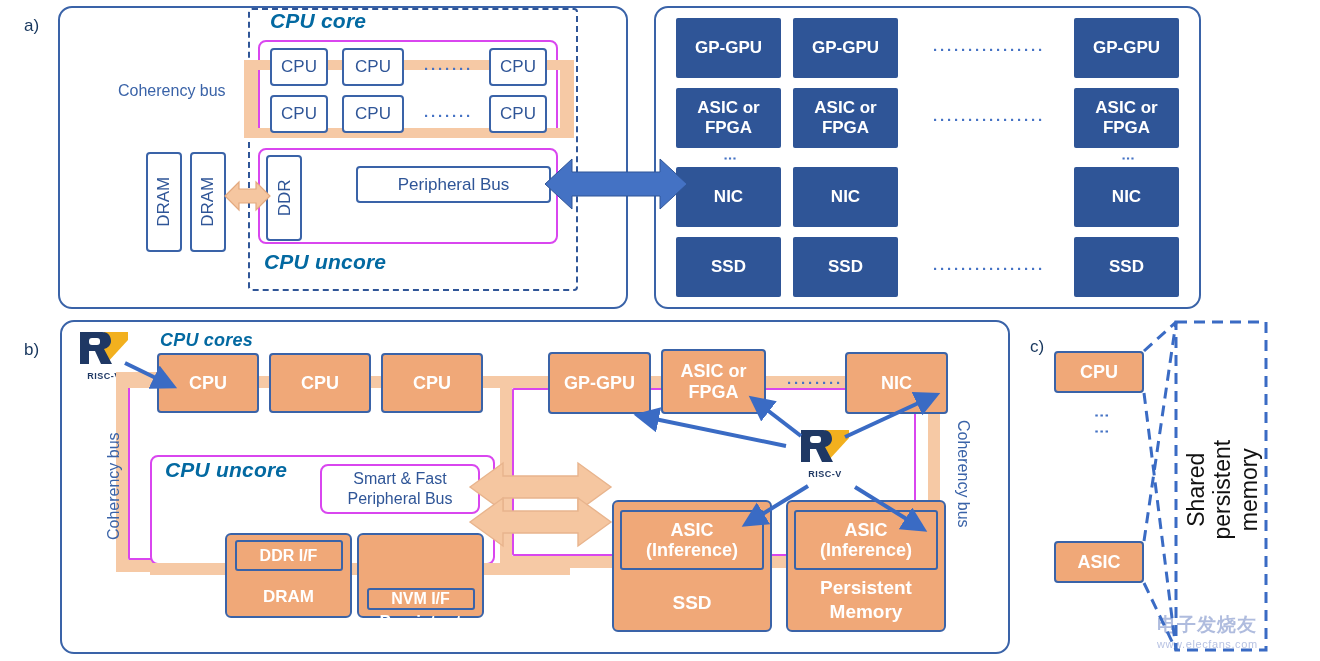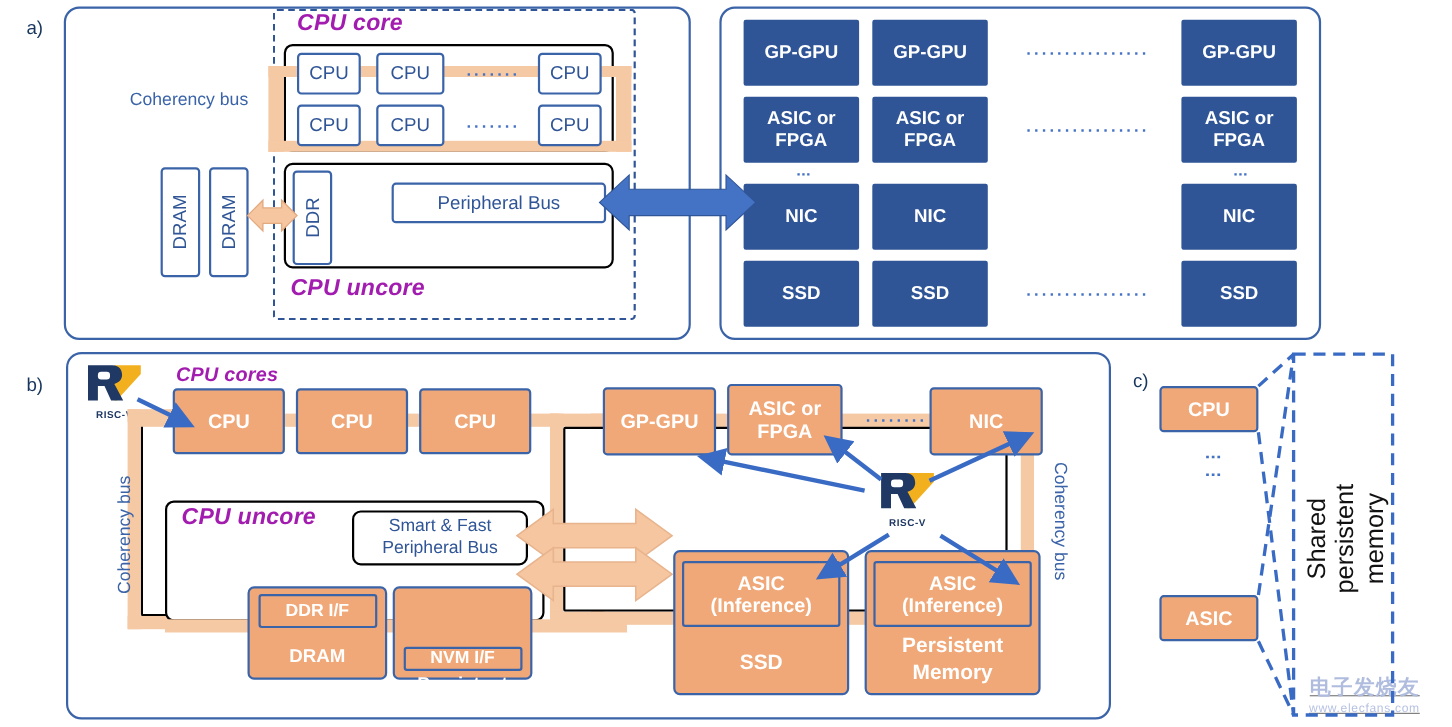--- a/index.html
+++ b/index.html
@@ -12,29 +12,29 @@
   .abs{position:absolute;box-sizing:border-box;}
 
   
   .panel{
     border:2px solid #3A63A8;border-radius:14px;background:#fff;
   }
   .dashframe{
     border:2.5px dashed #2F5597;border-radius:4px;background:transparent;
   }
   .thinbox{
-    border:2px solid #000000;border-radius:8px;background:#fff;
+    border:2px solid #d946ef;border-radius:8px;background:#fff;
   }
 
   
   .plabel{
     font-size:17px;color:#17365D;font-weight:400;
   }
   .ital-title{
-    font-style:italic;font-weight:bold;color:#a21caf;font-size:21px;
+    font-style:italic;font-weight:bold;color:#0369a1;font-size:21px;
     letter-spacing:.2px;
   }
   .bus-label{
     font-size:16px;color:#3A63A8;white-space:nowrap;
   }
   .vert-up{transform:rotate(-90deg);transform-origin:left top;}
   .vert-down{transform:rotate(90deg);transform-origin:left top;}
 
   
   .bluechip{
@@ -268,21 +268,21 @@
   <div class="abs peach" style="left:1054px;top:351px;width:90px;height:42px;">CPU</div>
   <div class="abs peach" style="left:1054px;top:541px;width:90px;height:42px;">ASIC</div>
 
   <div class="abs vdots" style="left:1095px;top:408px;font-size:15px;height:120px;">⋮⋮</div>
 
   <div class="abs" style="left:1190px;top:340px;width:66px;height:300px;display:flex;align-items:center;justify-content:center;">
     <span style="transform:rotate(-90deg);white-space:normal;display:block;width:290px;text-align:center;
                  font-size:23px;color:#111111;font-family:'Liberation Sans',sans-serif;line-height:1.15;">Shared persistent memory</span>
   </div>
 
-  <div class="wm" style="left:1190px;top:612px;text-align:right;text-decoration:underline;">
+  <div class="wm" style="left:1157px;top:612px;text-align:left;">
     <div class="cn">电子发烧友</div>
     <div class="url">www.elecfans.com</div>
   </div>
 
   <svg class="ov">
     <defs>
       <marker id="bluehead" markerWidth="7" markerHeight="7" refX="2.2" refY="3.2" orient="auto" markerUnits="strokeWidth">
         <path d="M0,0 L6.4,3.2 L0,6.4 Z" fill="#3A6BC4"></path>
       </marker>
     </defs>

